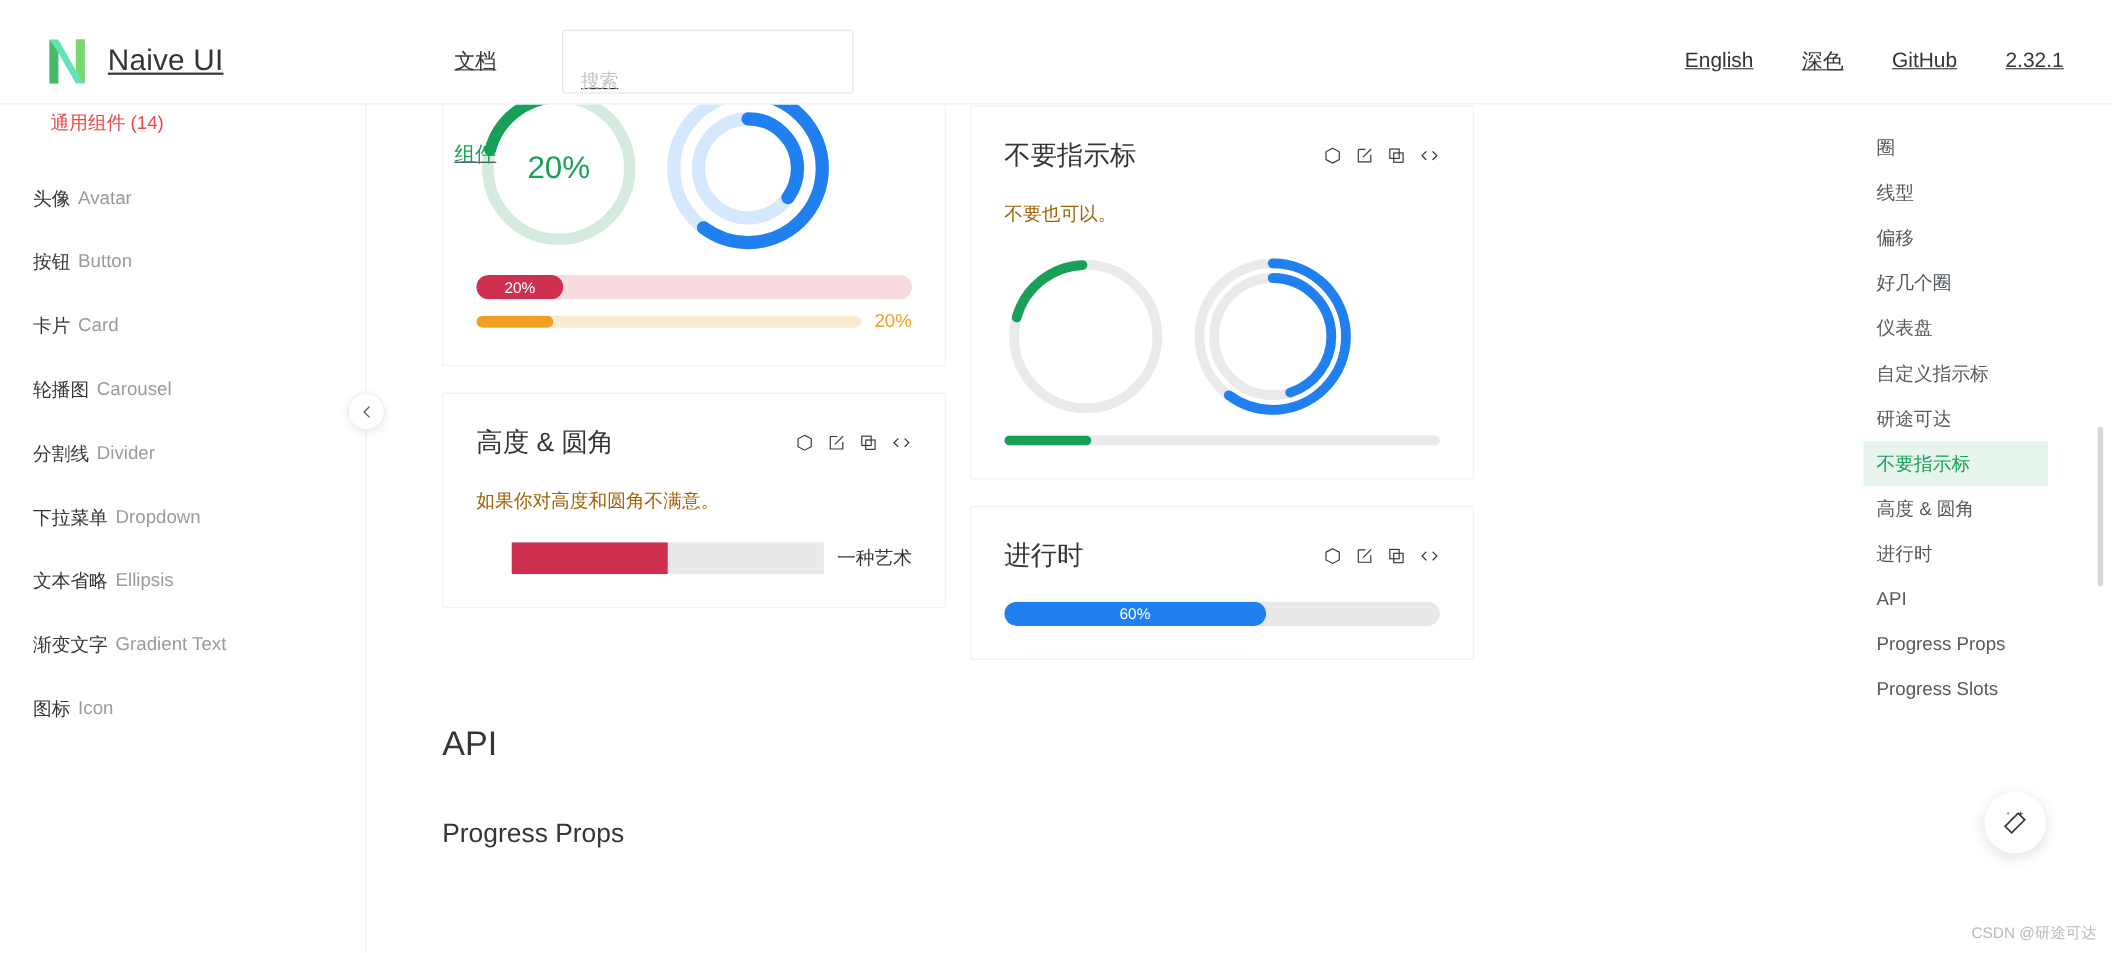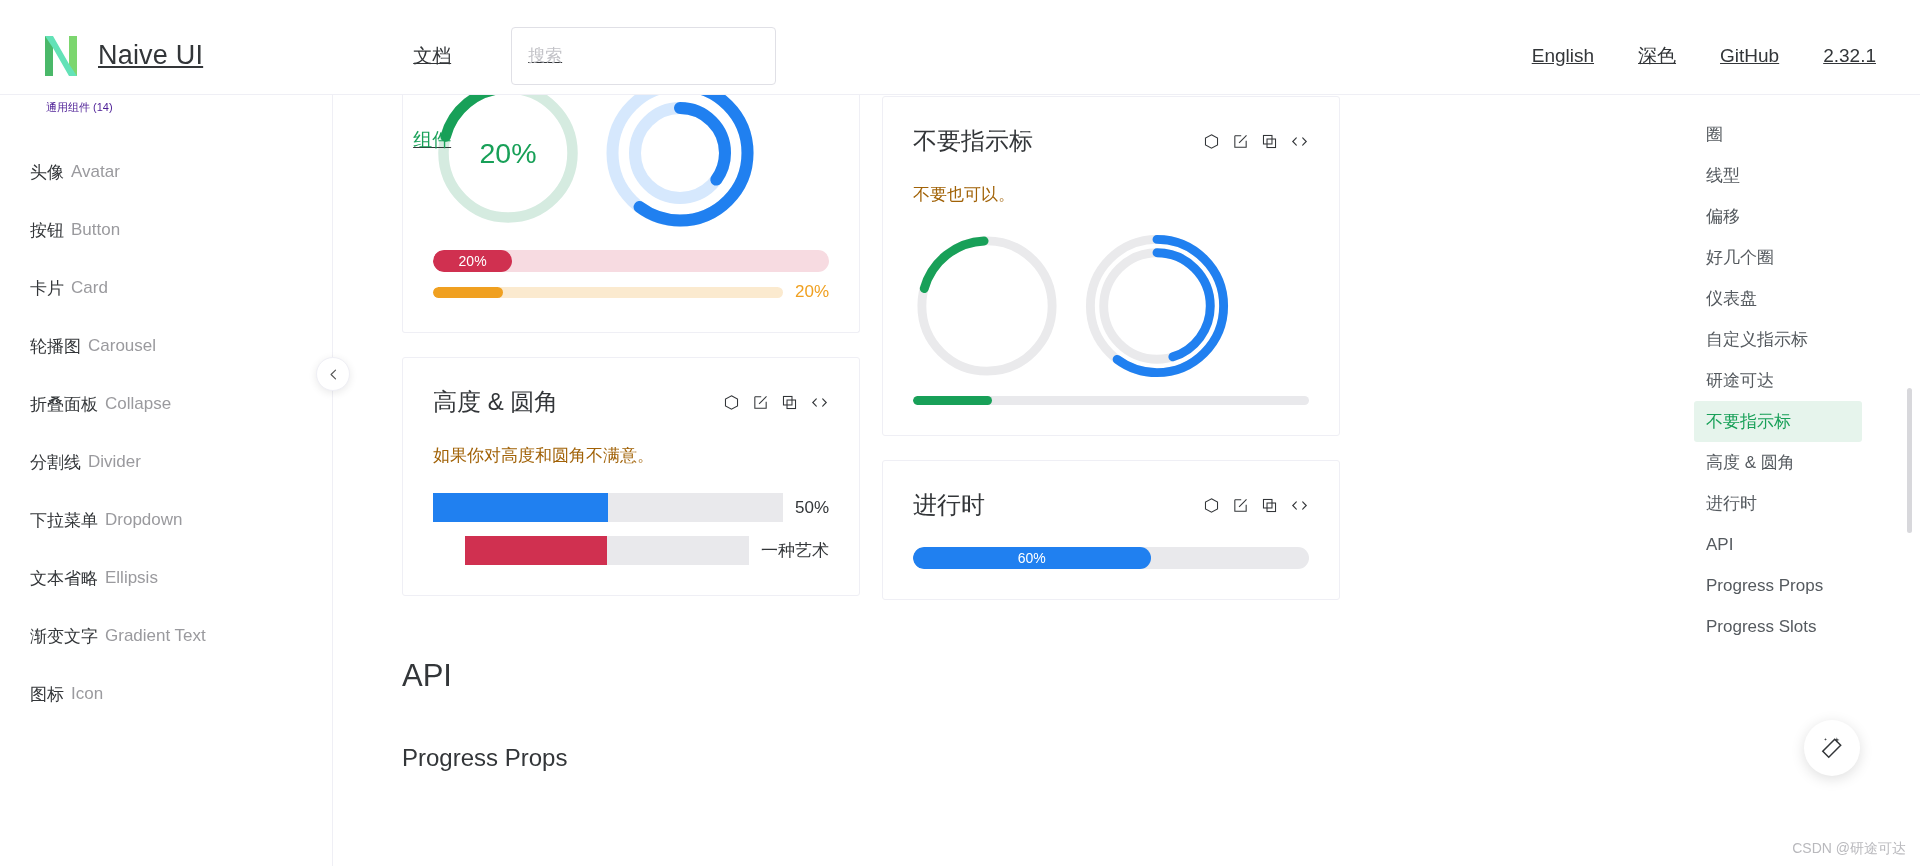--- a/index.html
+++ b/index.html
@@ -23,21 +23,21 @@
   .logo-n { width: 38px; height: 44px; }
   .brand-name {
     font-size: 27px; color: #333639; margin-left: 18px; letter-spacing: .2px;
   }
   .nav { display: flex; align-items: center; margin-left: 210px; gap: 58px; flex-direction: column; }
   .nav-item { font-size: 19px; color: #333639; cursor: pointer; }
   .nav-item.active { color: #18a058; }
   .search-box {
     margin-left: 60px; width: 265px; height: 58px;
     border: 1px solid #e0e0e6; border-radius: 4px;
-    display: flex; align-items: center; padding: 0 16px;
+    display: flex; align-items: flex-end; padding: 0 16px;
     background: #fff;
   }
   .search-box input {
     border: none; outline: none; width: 100%;
     font-size: 17px; color: #333639;
     font-family: "Liberation Sans", sans-serif;
     background: transparent;
   }
   .search-box input::placeholder { color: #c2c2c7; }
   .header-right {
@@ -46,21 +46,21 @@
   }
   .header-right span { font-size: 19px; color: #333639; cursor: pointer; }
 
   
   .sidebar {
     position: absolute; top: 78px; left: 0; width: 333px; height: 788px;
     border-right: 1px solid #efeff5; background: #fff;
     padding-top: 22px; overflow: hidden;
   }
   .side-group-title {
-    font-size: 11px; color: #4c1d95; padding: 0 0 0 46px; margin-bottom: 28px;
+    font-size: 17px; color: #ef4444; padding: 0 0 0 46px; margin-bottom: 28px;
   }
   .side-item {
     height: 58px; display: flex; align-items: center;
     padding-left: 30px; font-size: 17px; cursor: pointer;
   }
   .side-item .cn { color: #333639; }
   .side-item .en { color: #9a9a9e; margin-left: 7px; }
 
   
   .collapse-handle {
@@ -196,24 +196,20 @@
     </div>
     <div class="side-item">
       <span class="cn">卡片</span>
       <span class="en">Card</span>
     </div>
     <div class="side-item">
       <span class="cn">轮播图</span>
       <span class="en">Carousel</span>
     </div>
     <div class="side-item">
-      <span class="cn">折叠面板</span>
-      <span class="en">Collapse</span>
-    </div>
-    <div class="side-item">
       <span class="cn">分割线</span>
       <span class="en">Divider</span>
     </div>
     <div class="side-item">
       <span class="cn">下拉菜单</span>
       <span class="en">Dropdown</span>
     </div>
     <div class="side-item">
       <span class="cn">文本省略</span>
       <span class="en">Ellipsis</span>
@@ -287,26 +283,20 @@
                   <rect x="8.5" y="8.5" width="12" height="12"></rect>
               </svg>
               <svg width="19" height="17" viewBox="0 0 26 24" fill="none" stroke="#333639" stroke-width="1.6">
                 <path d="M8.5 7 L3.5 12 L8.5 17" stroke-linecap="round"></path>
                   <path d="M17.5 7 L22.5 12 L17.5 17" stroke-linecap="round"></path>
               </svg>
             </div>
           </div>
           <div class="card-desc">如果你对高度和圆角不满意。</div>
 
-          <div class="pbar-row">
-            <div class="pbar-track" style="height:29px;border-radius:0;">
-              <div class="pbar-fill" style="width:50%;background:#2080f0;"></div>
-            </div>
-            <div class="pbar-label">50%</div>
-          </div>
 
           <div class="pbar-row" style="margin-top:14px;padding-left:32px;">
             <div class="pbar-track" style="height:29px;border-radius:0;">
               <div class="pbar-fill" style="width:50%;background:#d03050;"></div>
             </div>
             <div class="pbar-label">一种艺术</div>
           </div>
         </div>
       </div>
 

